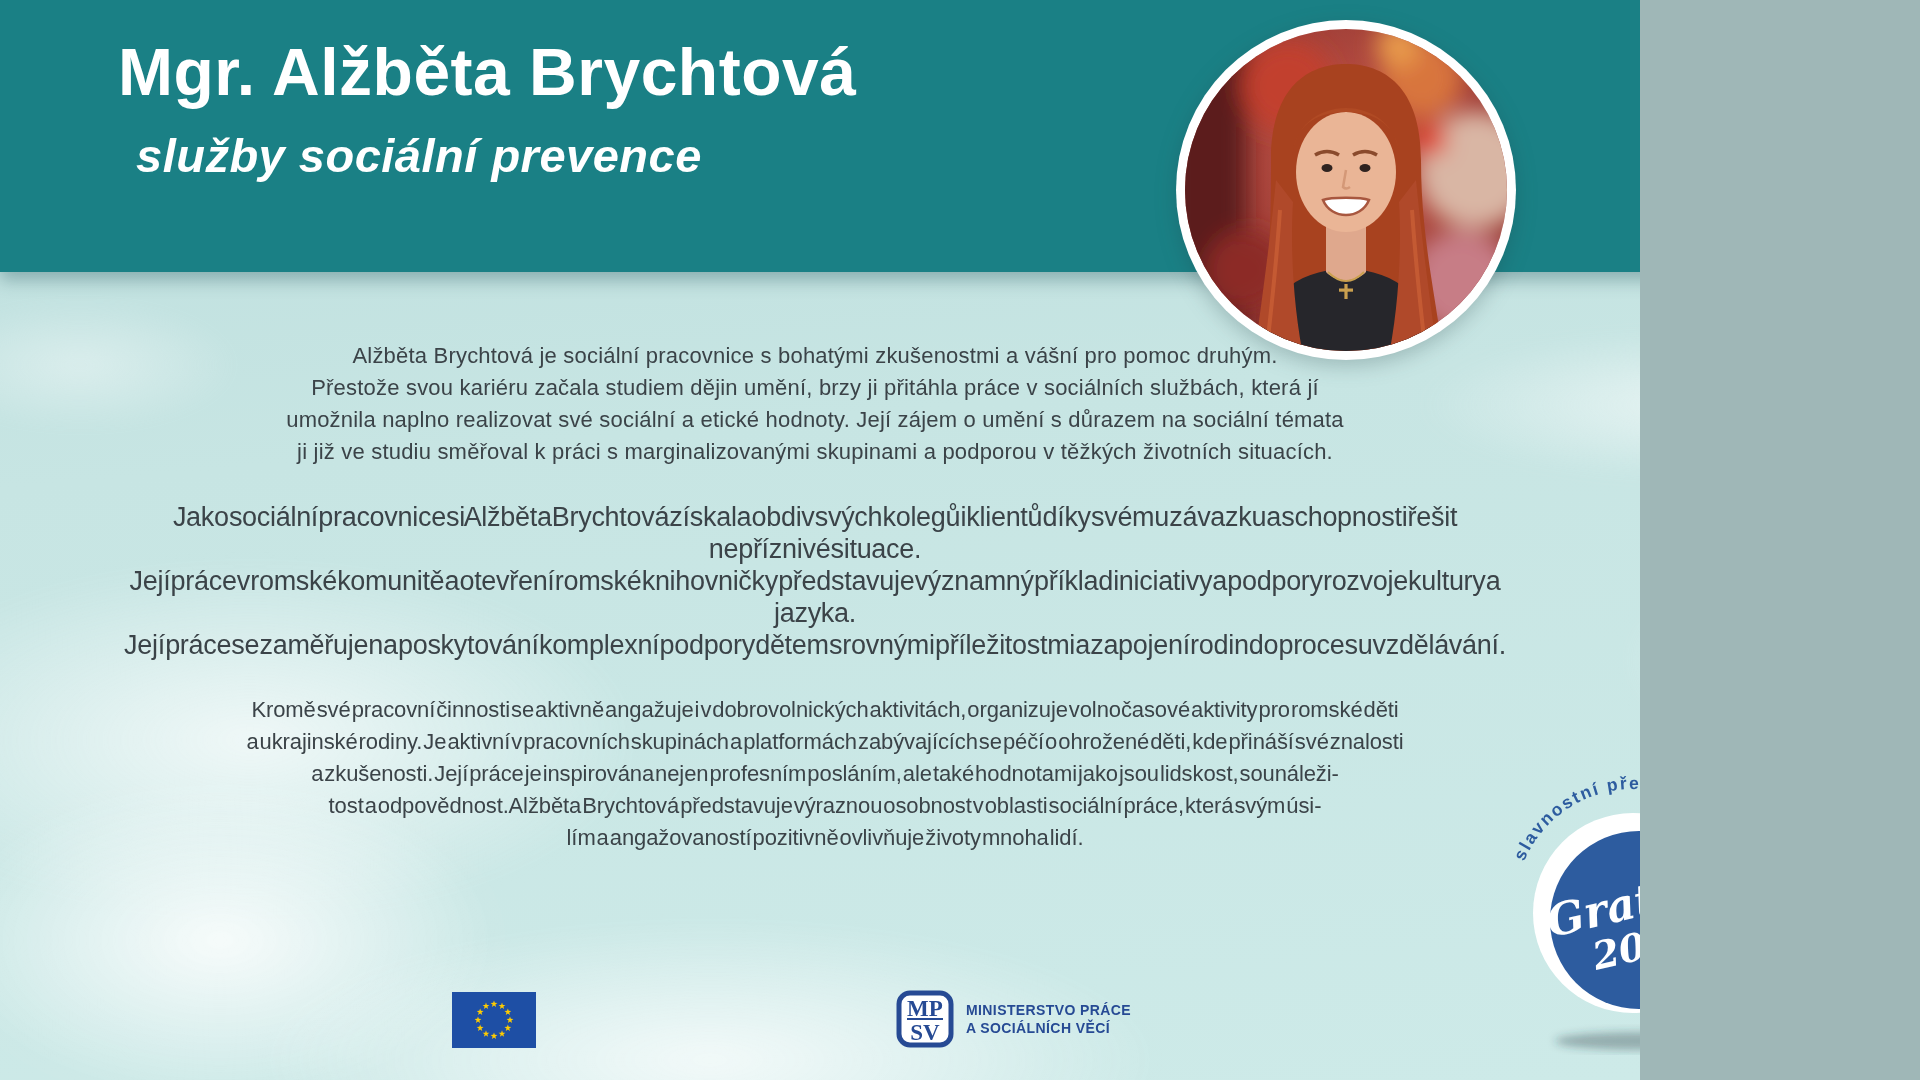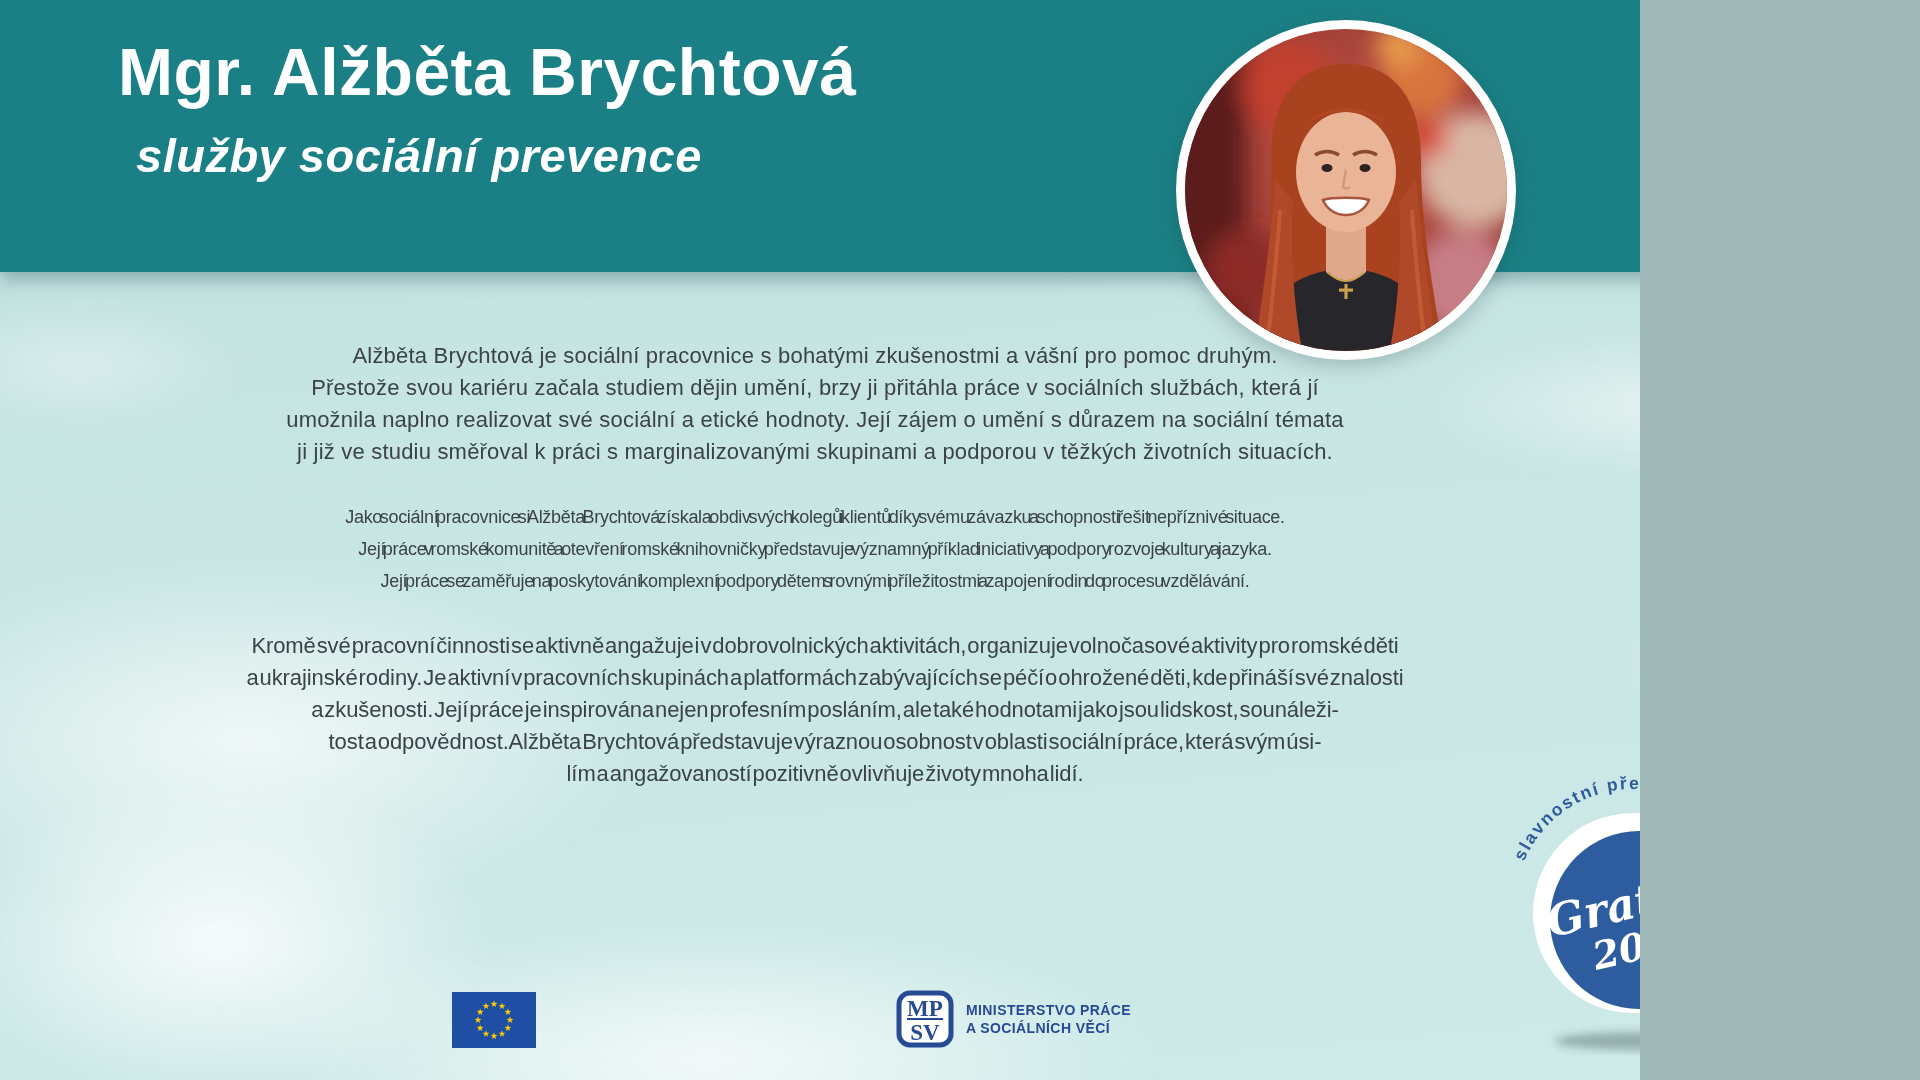--- a/index.html
+++ b/index.html
@@ -20,21 +20,21 @@
     font-size:66px;font-weight:800;letter-spacing:.5px;white-space:nowrap;
   }
   .page-subtitle{
     position:absolute;left:136px;top:128px;color:#ffffff;
     font-size:47px;font-style:italic;font-weight:600;letter-spacing:.5px;white-space:nowrap;
   }
   .portrait{position:absolute;left:1176px;top:20px;width:340px;height:340px;
     filter:drop-shadow(0 6px 10px rgba(30,60,65,.25));}
   .body-text{position:absolute;left:120px;top:340px;width:1390px;color:#3b4348;text-align:center;}
   .para{margin:0 0 33px 0;font-size:22px;line-height:32px;white-space:pre-line;letter-spacing:.2px;}
-  .para.tight{word-spacing:-7px;letter-spacing:-.3px;font-size:18px;}
+  .para.tight{word-spacing:-7px;letter-spacing:-.3px;font-size:27px;}
   .para.semi-tight{word-spacing:-5px;letter-spacing:-.1px;margin-left:20px;}
   .side-note{
     position:absolute;left:1862px;top:872px;width:432px;
     transform-origin:0 0;transform:rotate(-90deg);
     font-size:12.5px;line-height:17px;color:#32424b;letter-spacing:.2px;
   }
   .footer{position:absolute;left:0;top:980px;width:1920px;height:100px;}
   .eu-flag{position:absolute;left:452px;top:12px;width:84px;height:56px;}
   .eu-label{position:absolute;left:558px;top:16px;color:#1e4fa5;font-weight:700;
     font-size:21px;line-height:26px;letter-spacing:.2px;}

